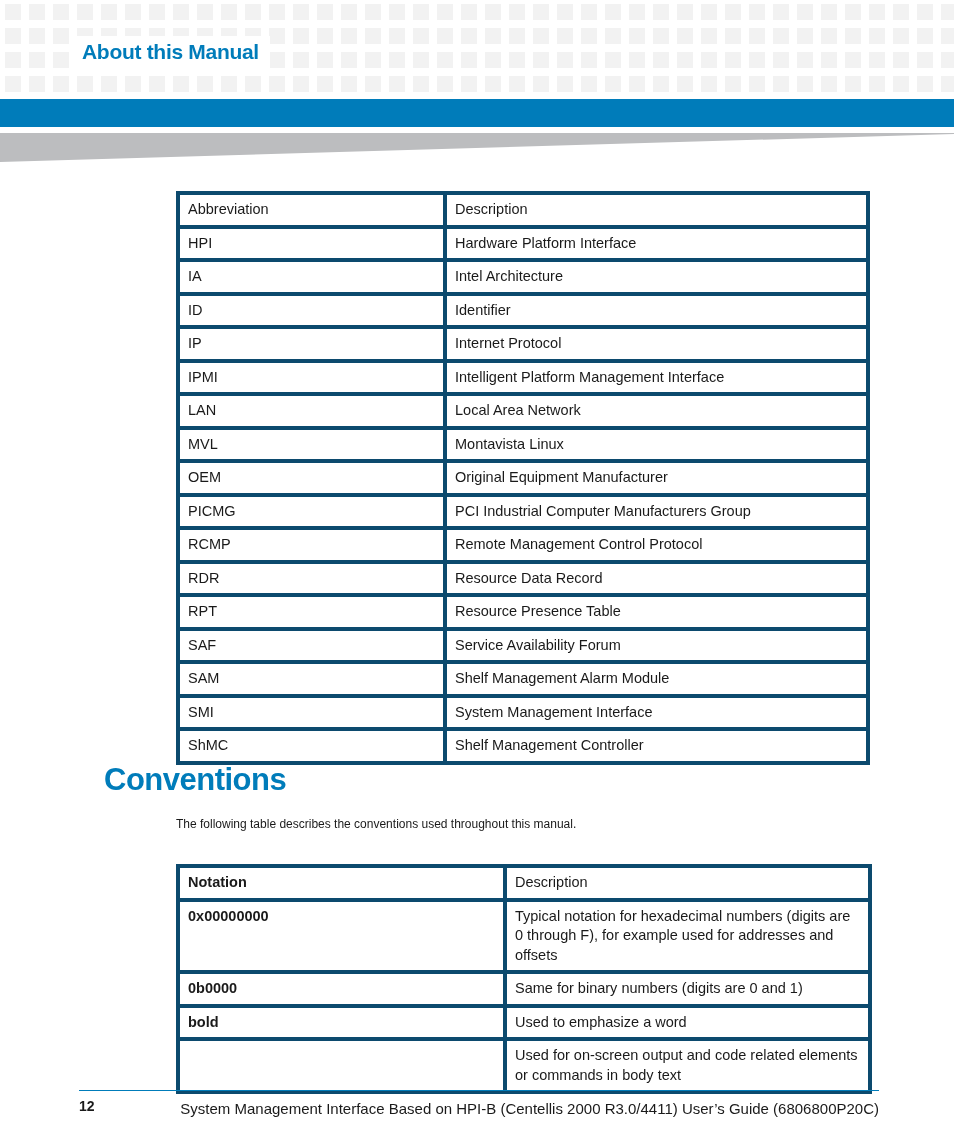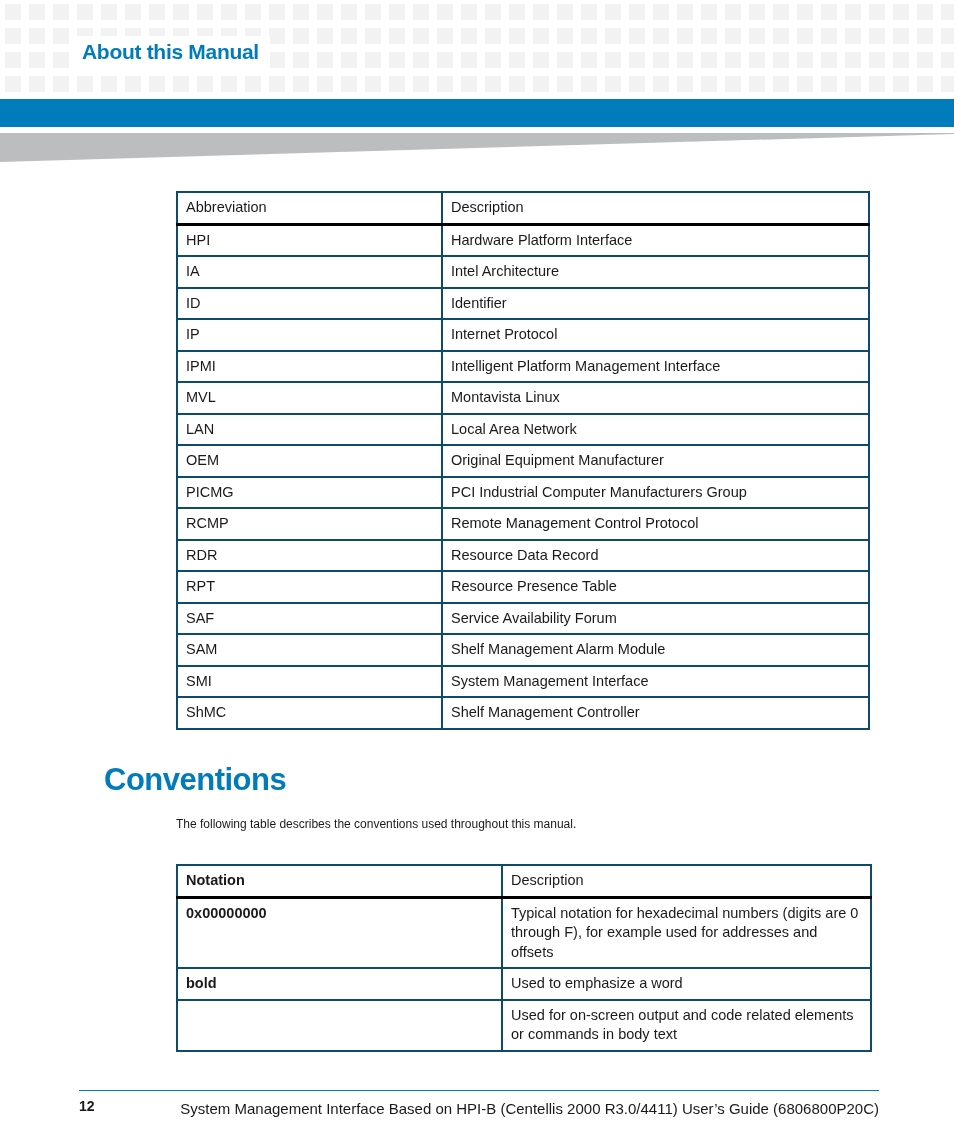--- a/index.html
+++ b/index.html
@@ -7,21 +7,21 @@
          font-family:"Liberation Sans", sans-serif; color:#1a1a1a; }
   .cell-row { position:absolute; left:0; height:16px; width:950px;
     background-image: linear-gradient(to right, #f2f2f2 16px, transparent 16px);
     background-size:24px 16px; }
   .title-bg { position:absolute; left:74px; top:36px; width:196px; height:34px; background:#fff; }
   .section-title { position:absolute; left:82px; top:40px; font-size:21px; font-weight:bold;
     color:#007cba; letter-spacing:-0.3px; }
   .blue-bar { position:absolute; left:0; top:99px; width:954px; height:28px; background:#007cba; }
   .wedge { position:absolute; left:0; top:133px; width:954px; height:30px; }
   table { border-collapse:collapse; position:absolute; font-size:14.5px; }
-  td, th { border:2px solid #0c4a6e; text-align:left; font-weight:normal; vertical-align:top;
+  td, th { border:4px solid #0c4a6e; text-align:left; font-weight:normal; vertical-align:top;
     padding:5px 8px 5px 8px; line-height:19.5px; }
   thead th { border-bottom:3px solid #000; }
   #abbr-table { left:176px; top:191px; width:694px; }
   #abbr-table td, #abbr-table th { height:19px; }
   #abbr-table .c1 { width:247px; }
   #conv-table { left:176px; top:864px; width:696px; }
   #conv-table .c1 { width:307px;font-weight:bold; }
   .h1 { position:absolute; left:81px; top:762px; font-size:31px; font-weight:bold; color:#007cba;
     letter-spacing:-0.5px;margin-left:23px; }
   .intro { position:absolute; left:176px; top:817px; font-size:12px; }
@@ -67,26 +67,26 @@
       </tr>
       <tr>
         <td class="c1">IP</td>
         <td>Internet Protocol</td>
       </tr>
       <tr>
         <td class="c1">IPMI</td>
         <td>Intelligent Platform Management Interface</td>
       </tr>
       <tr>
+        <td class="c1">LAN</td>
+        <td>Local Area Network</td>
+      </tr>
+      <tr>
         <td class="c1">MVL</td>
         <td>Montavista Linux</td>
-      </tr>
-      <tr>
-        <td class="c1">LAN</td>
-        <td>Local Area Network</td>
       </tr>
       <tr>
         <td class="c1">OEM</td>
         <td>Original Equipment Manufacturer</td>
       </tr>
       <tr>
         <td class="c1">PICMG</td>
         <td>PCI Industrial Computer Manufacturers Group</td>
       </tr>
       <tr>
@@ -129,20 +129,24 @@
       <th class="c1">Notation</th>
       <th>Description</th>
     </tr>
   </thead>
   <tbody id="conv-body">
       <tr>
         <td class="c1">0x00000000</td>
         <td>Typical notation for hexadecimal numbers (digits are 0 through F), for example used for addresses and offsets</td>
       </tr>
       <tr>
+        <td class="c1">0b0000</td>
+        <td>Same for binary numbers (digits are 0 and 1)</td>
+      </tr>
+      <tr>
         <td class="c1">bold</td>
         <td>Used to emphasize a word</td>
       </tr>
       <tr>
         <td class="c1"></td>
         <td>Used for on-screen output and code related elements or commands in body text</td>
       </tr>
     </tbody>
 </table>
 

